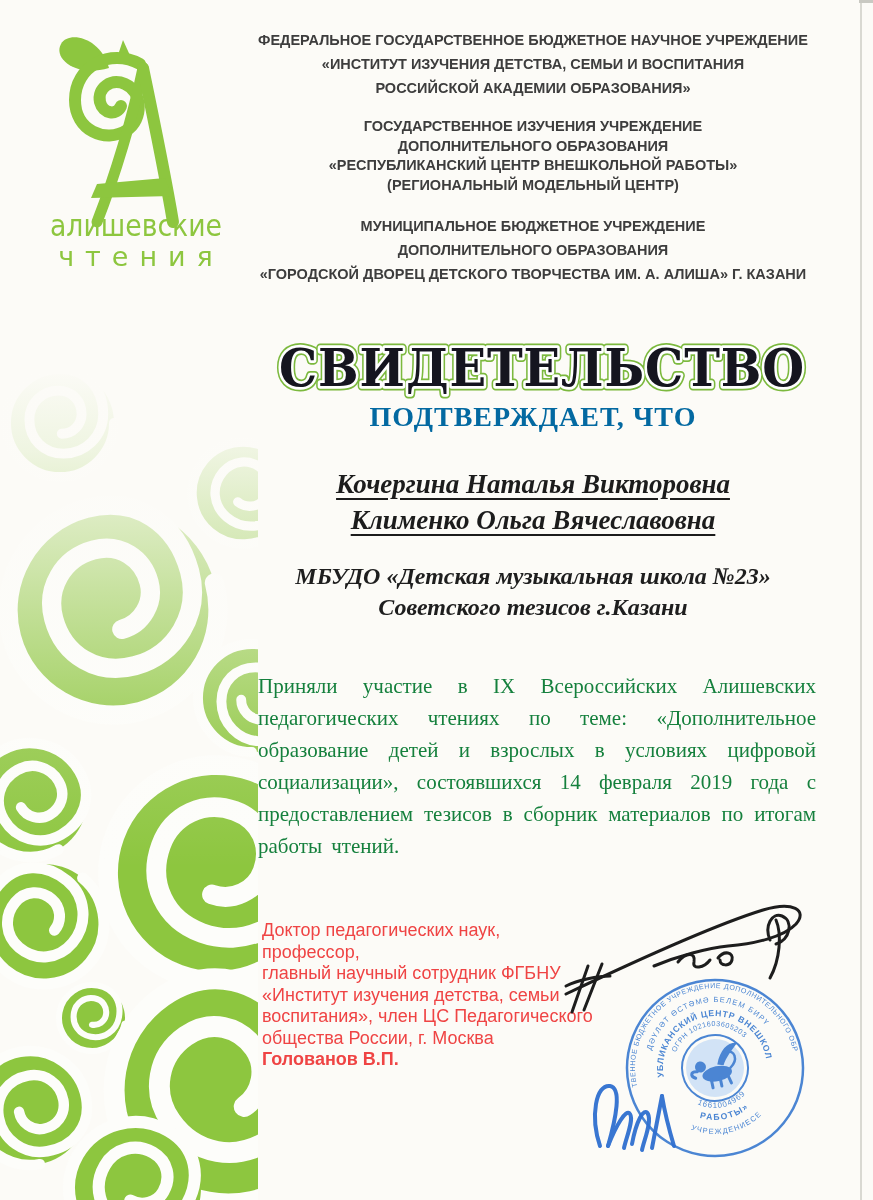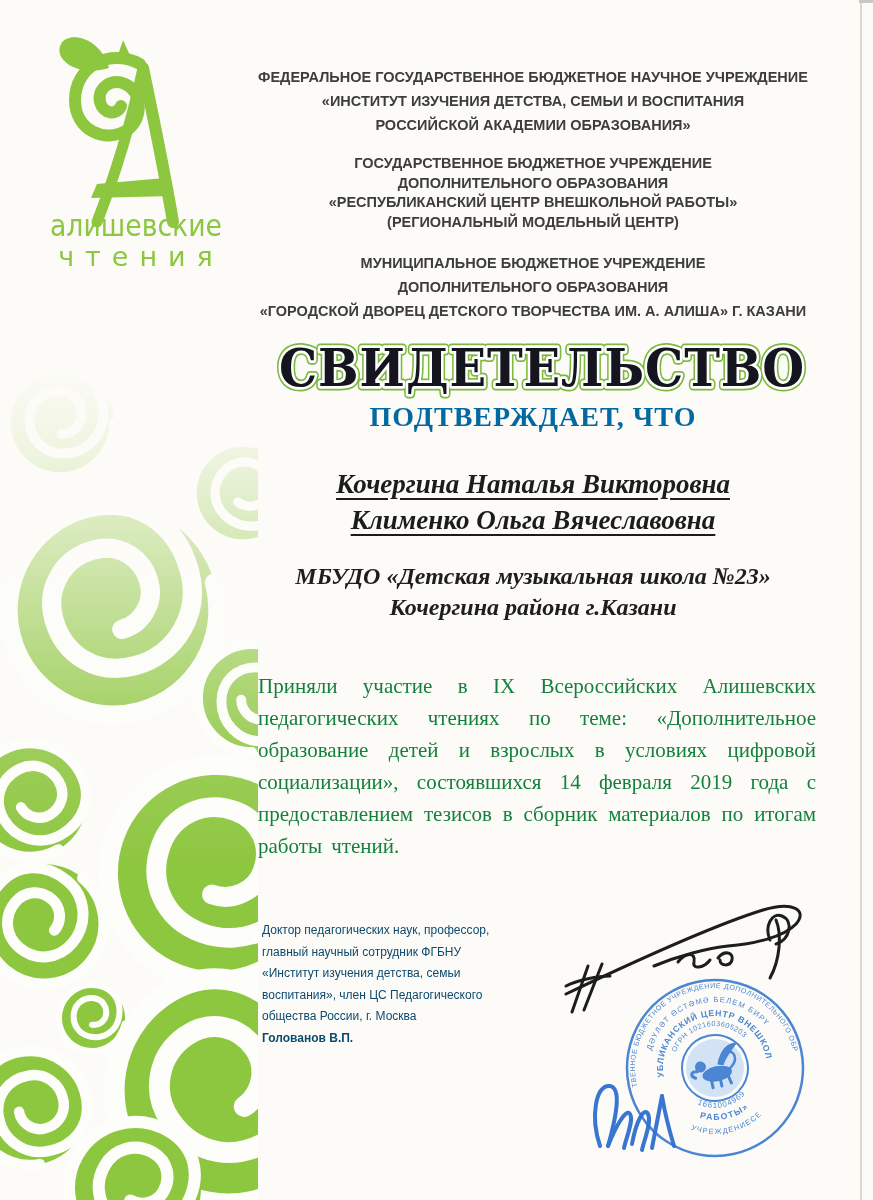--- a/index.html
+++ b/index.html
@@ -13,21 +13,21 @@
 
   
   .pattern { position:absolute; left:0; top:368px; width:258px; height:832px; }
 
   
   .logo { position:absolute; left:45px; top:26px; width:182px; height:252px; }
   .logo text { fill:#8dc63f; font-family:"DejaVu Sans", sans-serif; }
 
   
   .org-blocks { position:absolute; left:248px; top:28px; width:570px; text-align:center;
-    color:#3d3d3d; font-weight:bold;margin-top:37px; }
+    color:#3d3d3d; font-weight:bold; }
   .org-block { font-size:14.5px; }
   .org-block.b1 .line { line-height:24px; }
   .org-block.b2 { margin-top:17px; } .org-block.b2 .line { line-height:19.5px; }
   .org-block.b3 { margin-top:19px; } .org-block.b3 .line { line-height:24px;text-align:center; }
 
   
   .title-svg { position:absolute; left:268px; top:334px; width:548px; height:68px; }
   .title-svg text { font-family:"DejaVu Serif", serif; font-weight:bold; font-size:53px; letter-spacing:1px; }
   .t-green { fill:none; stroke:#7cb93e; stroke-width:9; stroke-linejoin:round; }
   .t-white { fill:none; stroke:#ffffff; stroke-width:5.5; stroke-linejoin:round; }
@@ -43,21 +43,21 @@
   .recipients .name { line-height:36px; text-decoration:underline; text-underline-offset:5px; }
 
   .school { position:absolute; left:248px; top:561px; width:570px; text-align:center;
     font-family:"Liberation Serif", serif; font-style:italic; font-weight:bold;
     font-size:24px; line-height:31px; color:#1e1e1e; }
 
   .body-text { position:absolute; left:258px; top:670px; width:558px;
     font-family:"Liberation Serif", serif; font-size:21px; line-height:32px;
     text-align:justify; color:#15803d; word-spacing:4px; }
 
-  .sig { position:absolute; left:262px; width:335px; color:#0c4a6e; font-size:12px; line-height:21.5px; }
+  .sig { position:absolute; left:262px; width:335px; color:#ef4444; font-size:18px; line-height:21.5px; }
   .sig.s1 { top:920px; } .sig.s2 { top:1066px; }
   .sig .name { font-weight:bold; }
 
   .sig-black { position:absolute; left:558px; top:882px; width:265px; height:135px; }
   .stamp { position:absolute; left:623px; top:976px; width:184px; height:184px; }
   .stamp text { font-family:"Liberation Sans", sans-serif; fill:#3c7cd0; }
   .sig-blue { position:absolute; left:586px; top:1056px; width:122px; height:108px; }
 </style>
 </head>
 <body>
@@ -105,21 +105,21 @@
     <text x="96" y="240" text-anchor="middle" font-size="27" letter-spacing="11">чтения</text>
   </svg>
 
   <div class="org-blocks">
     <div class="org-block b1">
       <div class="line">ФЕДЕРАЛЬНОЕ ГОСУДАРСТВЕННОЕ БЮДЖЕТНОЕ НАУЧНОЕ УЧРЕЖДЕНИЕ</div>
       <div class="line">«ИНСТИТУТ ИЗУЧЕНИЯ ДЕТСТВА, СЕМЬИ И ВОСПИТАНИЯ</div>
       <div class="line">РОССИЙСКОЙ АКАДЕМИИ ОБРАЗОВАНИЯ»</div>
     </div>
     <div class="org-block b2">
-      <div class="line">ГОСУДАРСТВЕННОЕ БЮДЖЕТНОЕ УЧРЕЖДЕНИЕ</div>
+      <div class="line">ГОСУДАРСТВЕННОЕ ИЗУЧЕНИЯ УЧРЕЖДЕНИЕ</div>
       <div class="line">ДОПОЛНИТЕЛЬНОГО ОБРАЗОВАНИЯ</div>
       <div class="line">«РЕСПУБЛИКАНСКИЙ ЦЕНТР ВНЕШКОЛЬНОЙ РАБОТЫ»</div>
       <div class="line">(РЕГИОНАЛЬНЫЙ МОДЕЛЬНЫЙ ЦЕНТР)</div>
     </div>
     <div class="org-block b3">
       <div class="line">МУНИЦИПАЛЬНОЕ БЮДЖЕТНОЕ УЧРЕЖДЕНИЕ</div>
       <div class="line">ДОПОЛНИТЕЛЬНОГО ОБРАЗОВАНИЯ</div>
       <div class="line">«ГОРОДСКОЙ ДВОРЕЦ ДЕТСКОГО ТВОРЧЕСТВА ИМ. А. АЛИША» Г. КАЗАНИ</div>
     </div>
   </div>
@@ -132,21 +132,21 @@
 
   <div class="subtitle">ПОДТВЕРЖДАЕТ, ЧТО</div>
 
   <div class="recipients">
     <div class="name">Кочергина Наталья Викторовна</div>
     <div class="name">Клименко Ольга Вячеславовна</div>
   </div>
 
   <div class="school">
     <div>МБУДО «Детская музыкальная школа №23»</div>
-    <div>Кочергина района г.Казани</div>
+    <div>Советского тезисов г.Казани</div>
   </div>
 
   <div class="body-text">Приняли участие в IX Всероссийских Алишевских педагогических чтениях по теме: «Дополнительное образование детей и взрослых в условиях цифровой социализации», состоявшихся 14 февраля 2019 года с предоставлением тезисов в сборник материалов по итогам работы чтений.</div>
 
   <div class="sig s1">
     <div class="line">Доктор педагогических наук, профессор,</div>
     <div class="line">главный научный сотрудник ФГБНУ</div>
     <div class="line">«Институт изучения детства, семьи</div>
     <div class="line">воспитания», член ЦС Педагогического</div>
     <div class="line">общества России, г. Москва</div>

